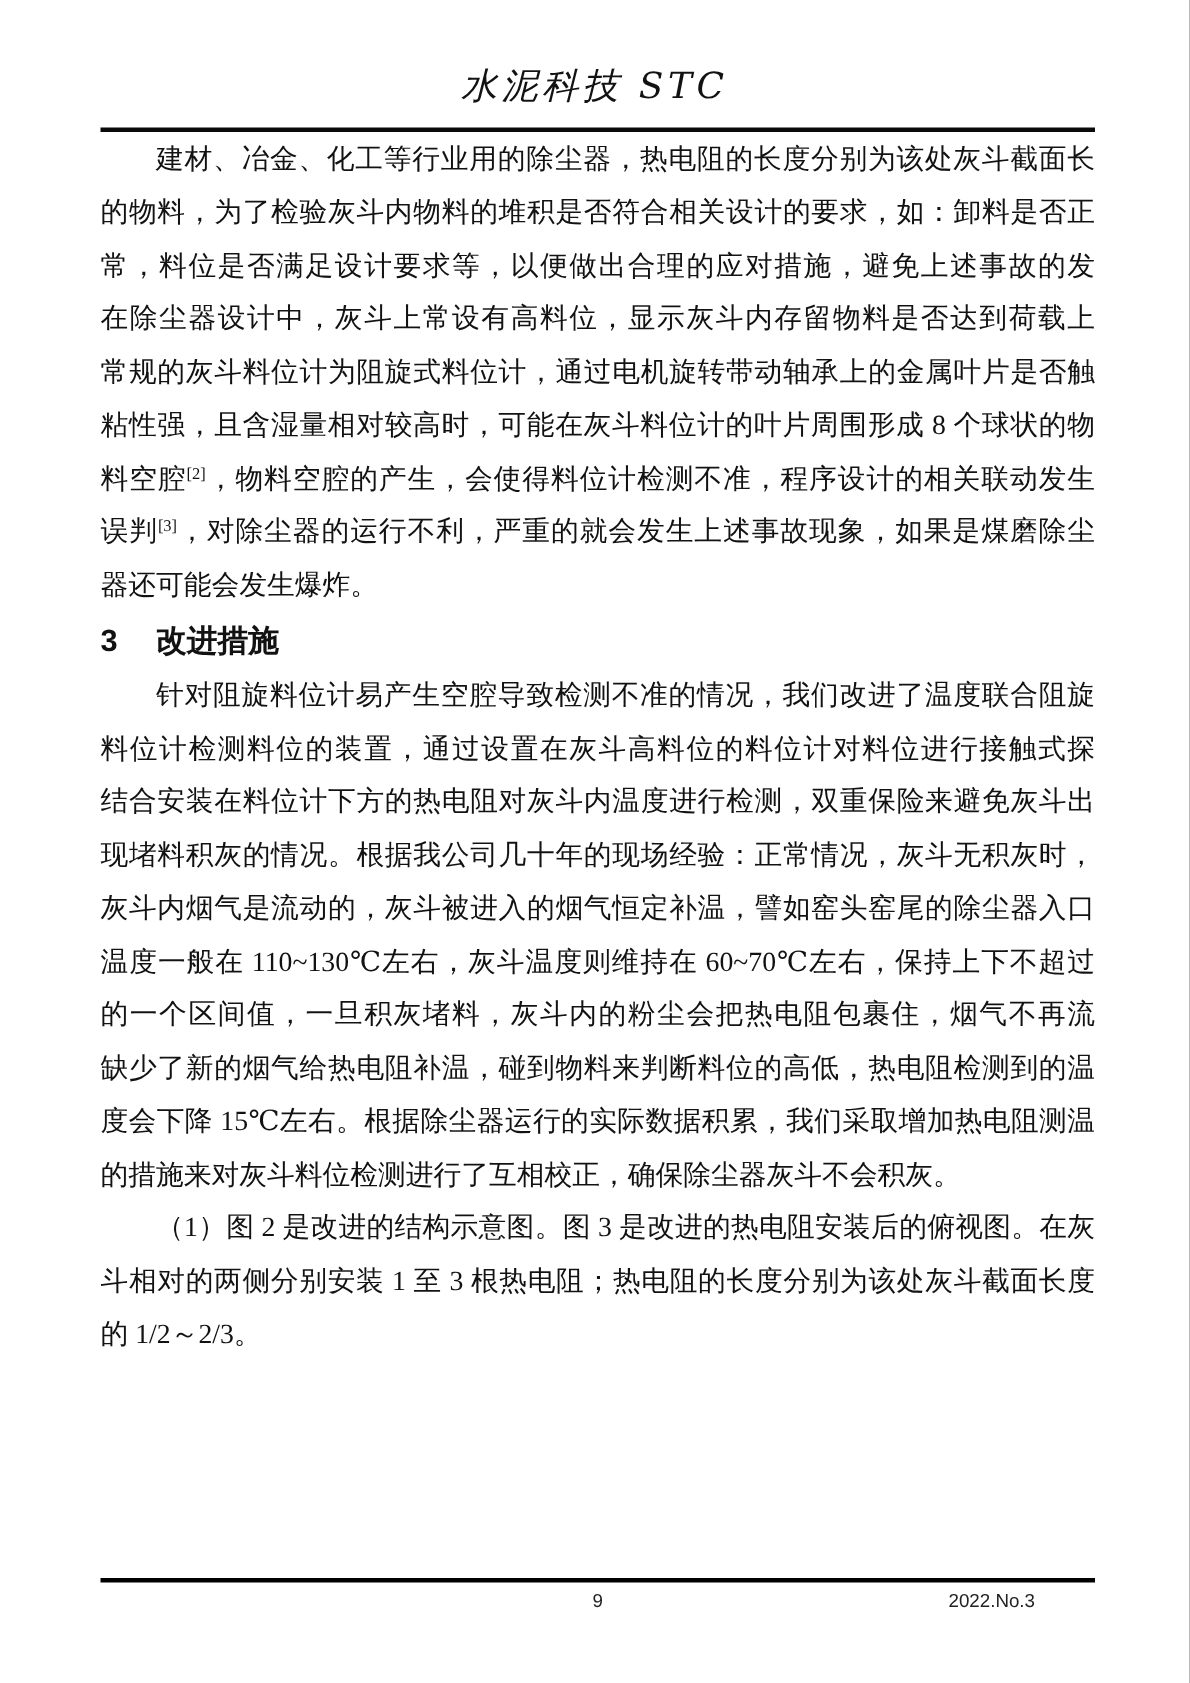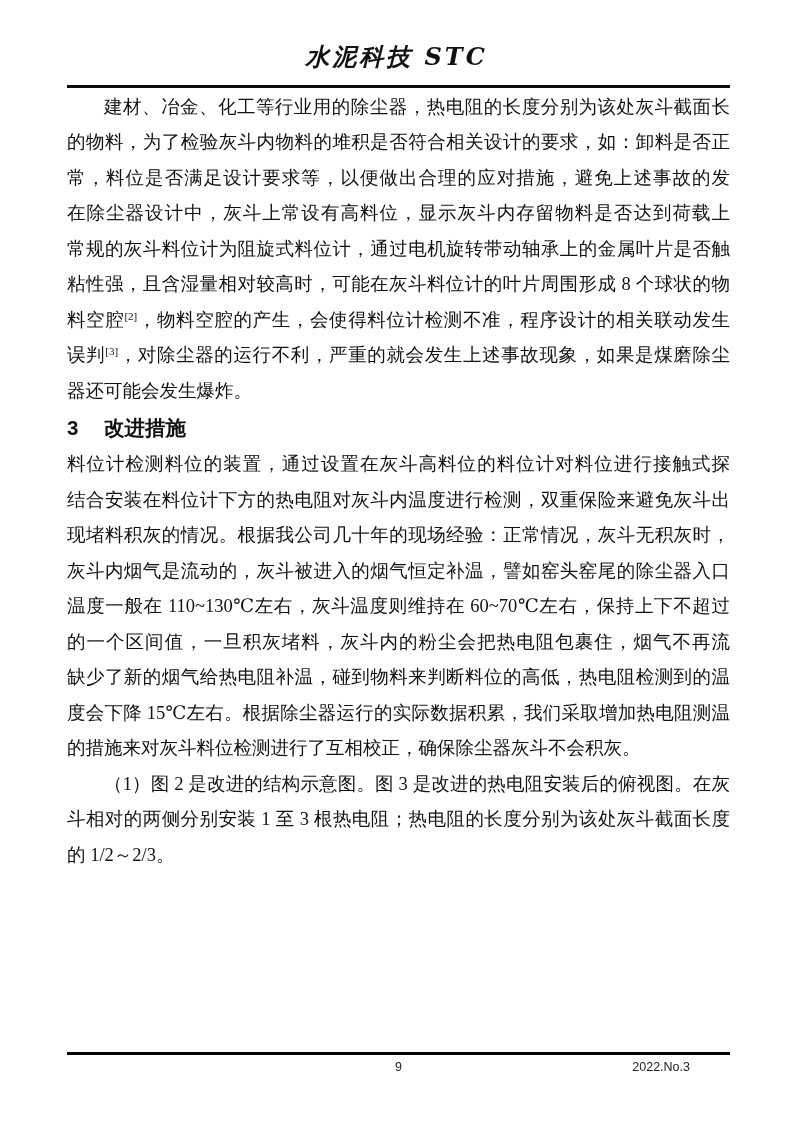--- a/index.html
+++ b/index.html
@@ -12,21 +12,21 @@
     font-family:"Liberation Serif","DejaVu Serif",serif;
     overflow:hidden;
   }
   
   .hdr-title{
     padding-top:42px;
     height:30px;line-height:30px;
     text-align:center;
     font-size:24px;
     font-style:italic;
-    font-weight:700;
+    font-weight:400;
     letter-spacing:3px;
     font-family:"DejaVu Serif","Liberation Serif",serif;
   }
   .rule{
     margin:0 63px 0 67px;
     height:2.5px;
     background:#0a0a0a;
   }
   .hdr-rule{margin-top:13px;}
   
@@ -97,20 +97,21 @@
       <div class="tline first">建材、冶金、化工等行业用的除尘器，热电阻的长度分别为该处灰斗截面长度</div>
       <div class="tline">的物料，为了检验灰斗内物料的堆积是否符合相关设计的要求，如：卸料是否正</div>
       <div class="tline">常，料位是否满足设计要求等，以便做出合理的应对措施，避免上述事故的发生。</div>
       <div class="tline">在除尘器设计中，灰斗上常设有高料位，显示灰斗内存留物料是否达到荷载上限。</div>
       <div class="tline">常规的灰斗料位计为阻旋式料位计，通过电机旋转带动轴承上的金属叶片是否触</div>
       <div class="tline">粘性强，且含湿量相对较高时，可能在灰斗料位计的叶片周围形成 8 个球状的物</div>
       <div class="tline">料空腔<sup>[2]</sup>，物料空腔的产生，会使得料位计检测不准，程序设计的相关联动发生</div>
       <div class="tline">误判<sup>[3]</sup>，对除尘器的运行不利，严重的就会发生上述事故现象，如果是煤磨除尘</div>
       <div class="tline tlast">器还可能会发生爆炸。</div>
       <div class="heading"><span class="h-num">3</span><span>改进措施</span></div>
+      <div class="tline first">针对阻旋料位计易产生空腔导致检测不准的情况，我们改进了温度联合阻旋</div>
       <div class="tline">料位计检测料位的装置，通过设置在灰斗高料位的料位计对料位进行接触式探测，</div>
       <div class="tline">结合安装在料位计下方的热电阻对灰斗内温度进行检测，双重保险来避免灰斗出</div>
       <div class="tline">现堵料积灰的情况。根据我公司几十年的现场经验：正常情况，灰斗无积灰时，</div>
       <div class="tline">灰斗内烟气是流动的，灰斗被进入的烟气恒定补温，譬如窑头窑尾的除尘器入口</div>
       <div class="tline">温度一般在 110~130℃左右，灰斗温度则维持在 60~70℃左右，保持上下不超过 5℃</div>
       <div class="tline">的一个区间值，一旦积灰堵料，灰斗内的粉尘会把热电阻包裹住，烟气不再流动，</div>
       <div class="tline">缺少了新的烟气给热电阻补温，碰到物料来判断料位的高低，热电阻检测到的温</div>
       <div class="tline">度会下降 15℃左右。根据除尘器运行的实际数据积累，我们采取增加热电阻测温</div>
       <div class="tline tlast">的措施来对灰斗料位检测进行了互相校正，确保除尘器灰斗不会积灰。</div>
       <div class="tline first">（1）图 2 是改进的结构示意图。图 3 是改进的热电阻安装后的俯视图。在灰</div>

